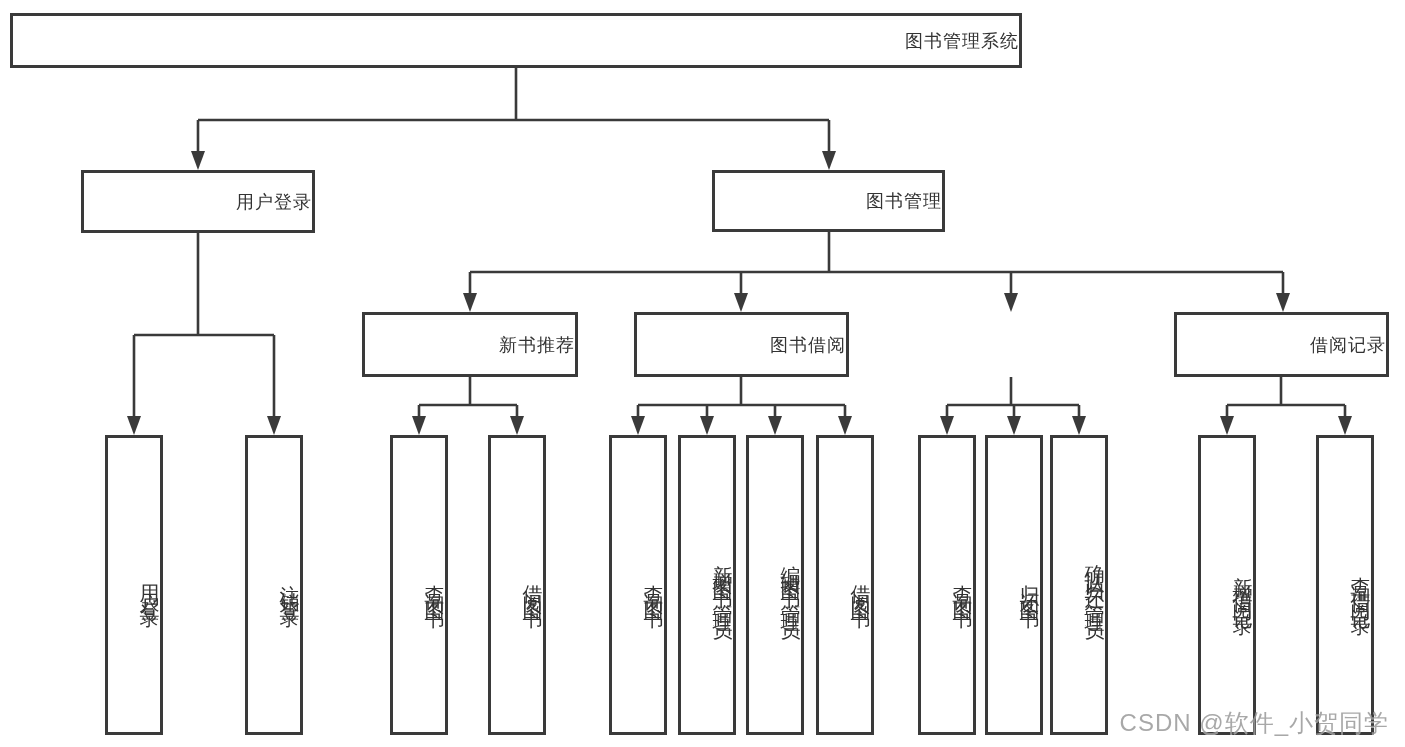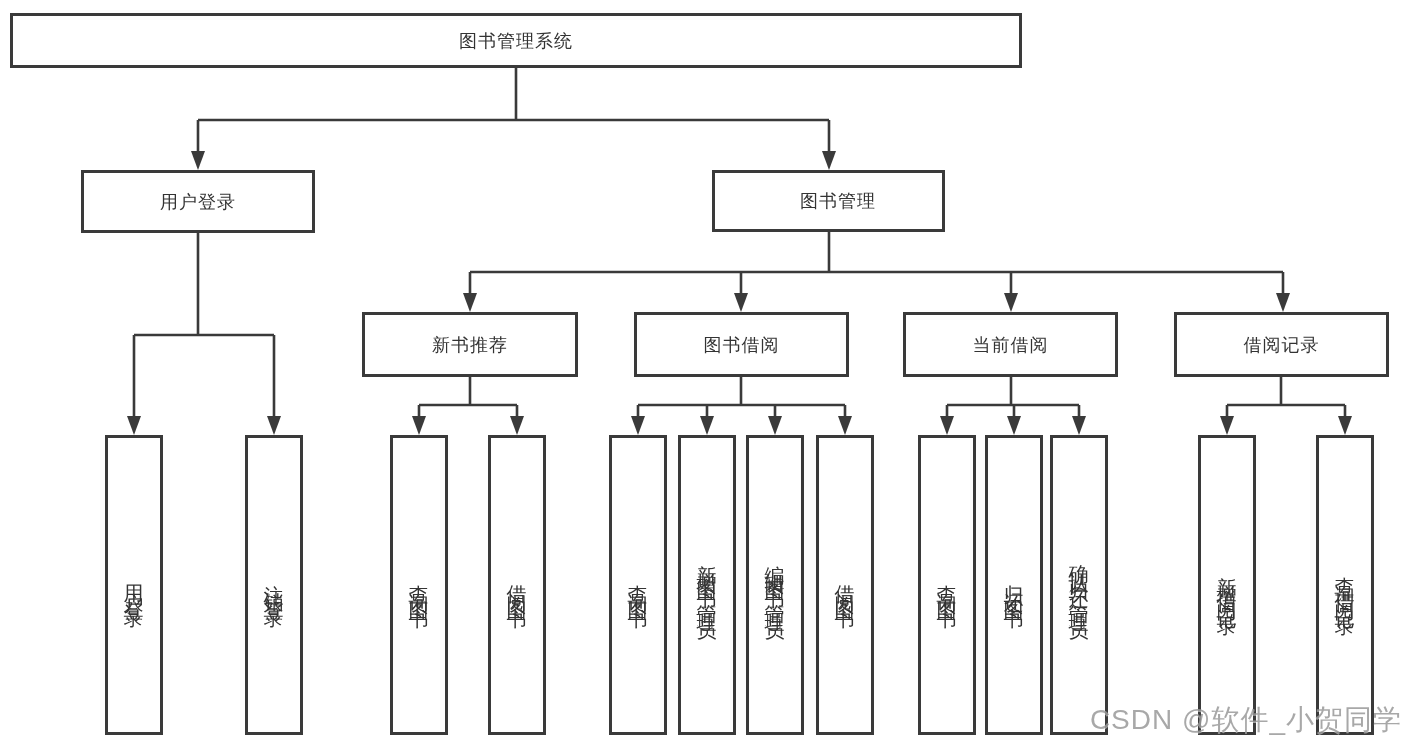--- a/index.html
+++ b/index.html
@@ -18,37 +18,37 @@
     overflow:hidden;
   }
   .wires{position:absolute;left:0;top:0;z-index:1;}
   .wires .ln{stroke:var(--line-color);stroke-width:2.6;fill:none;}
   .wires .ah polygon{fill:var(--line-color);stroke:none;}
   .box{
     position:absolute;
     box-sizing:border-box;
     background:var(--bg-color);
     border:3px solid var(--line-color);
-    display:flex;align-items:center;justify-content:center;
+    display:flex;align-items:center;justify-content:flex-end;
     z-index:2;
   }
   .box.h{font-size:18px;letter-spacing:1px;}
   .box.v .vtext{
     writing-mode:vertical-rl;
     text-orientation:mixed;
     font-size:20px;
     letter-spacing:8px;
     line-height:1;
     white-space:nowrap;
   }
   .watermark{
     position:absolute;
-    right:3px;bottom:8px;
+    right:16px;bottom:8px;
     z-index:9;
-    font-size:28px;
+    font-size:24px;
     color:var(--watermark-color);
     opacity:.85;
     letter-spacing:1px;
     text-shadow:0 1px 0 rgba(255,255,255,.6);
   }
 </style>
 </head>
 <body>
 
 <div class="canvas">
@@ -101,23 +101,20 @@
   <div class="box h" style="left:712px;top:170px;width:233px;height:62px;padding-left:19px;">
     <span>图书管理</span>
   </div>
 
   <div class="box h" style="left:362px;top:312px;width:216px;height:65px;">
     <span>新书推荐</span>
   </div>
   <div class="box h" style="left:634px;top:312px;width:215px;height:65px;">
     <span>图书借阅</span>
   </div>
-  <div class="box h" style="left:903px;top:312px;width:215px;height:65px;">
-    <span>当前借阅</span>
-  </div>
   <div class="box h" style="left:1174px;top:312px;width:215px;height:65px;">
     <span>借阅记录</span>
   </div>
 
   <div class="box v" style="left:105px;top:435px;width:58px;height:300px;">
     <span class="vtext">用户登录</span>
   </div>
   <div class="box v" style="left:245px;top:435px;width:58px;height:300px;">
     <span class="vtext">注销登录</span>
   </div>

